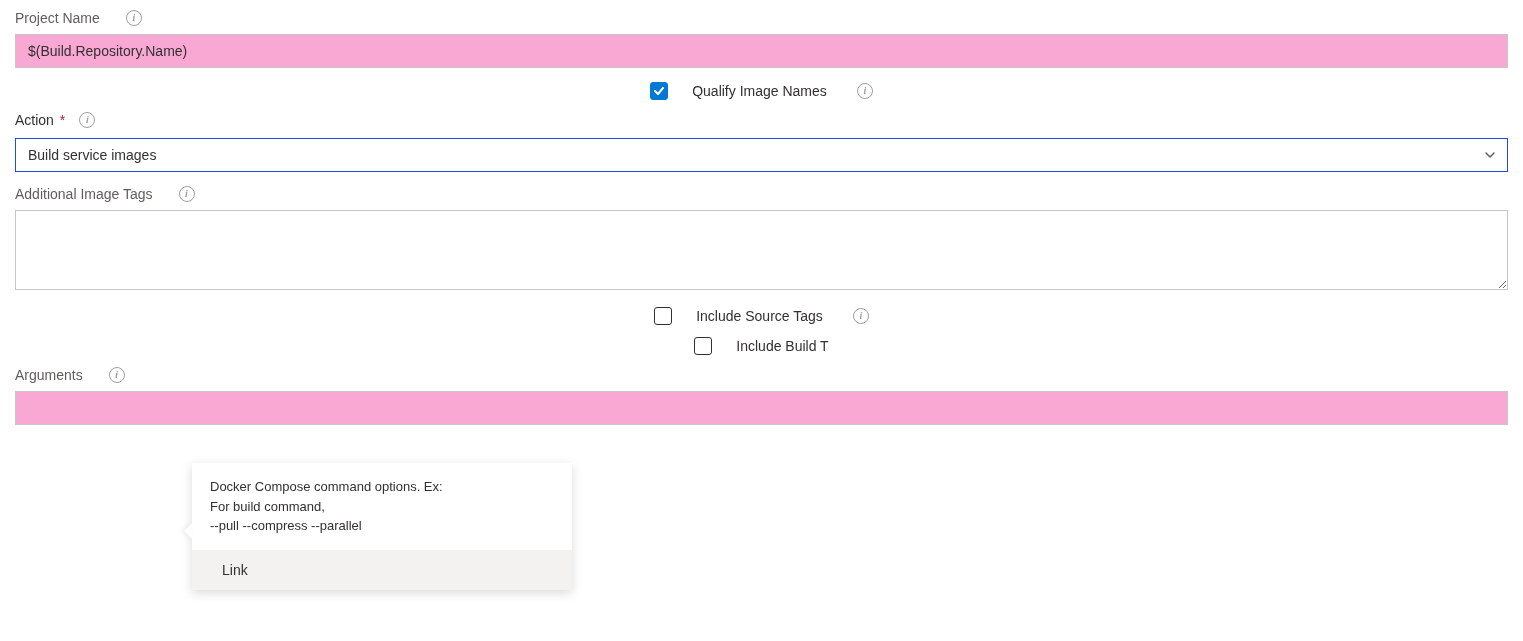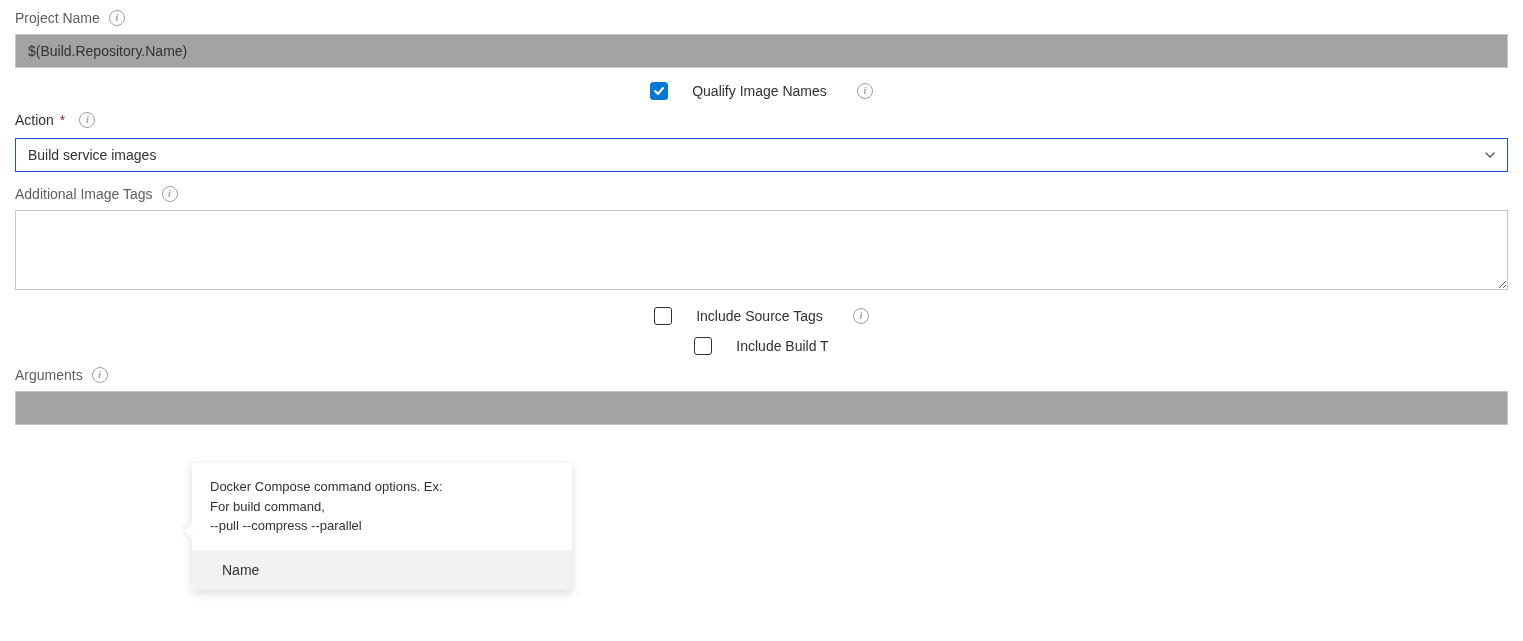--- a/index.html
+++ b/index.html
@@ -14,21 +14,21 @@
       background: #ffffff;
       padding: 10px 15px;
       width: 1523px;
     }
     .field-group {
       margin-bottom: 14px;
     }
     .field-label {
       display: flex;
       align-items: center;
-      gap: 3px;
+      gap: 20px;
       margin-bottom: 8px;
       color: #605e5c;
       font-size: 14px;
     }
     .required {
       color: #a4262c;
       margin-left: 2px;
     }
     .info-icon {
       display: inline-flex;
@@ -44,21 +44,21 @@
       font-family: Georgia, serif;
       font-weight: bold;
       cursor: pointer;
       margin-left: 6px;
       line-height: 1;
     }
     .text-input {
       width: 100%;
       padding: 8px 12px;
       border: 1px solid #c8c6c4;
-      background: #a3a3a3;
+      background: #f9a8d4;
       font-size: 14px;
       font-family: inherit;
       color: #323130;
       outline: none;
     }
     .select-wrapper {
       position: relative;
       width: 100%;
     }
     .select-input {
@@ -239,15 +239,15 @@
 </div>
 
 <div class="tooltip">
   <div class="tooltip-arrow"></div>
   <div class="tooltip-body">
     <div>Docker Compose command options. Ex:</div>
     <div>For build command,</div>
     <div>--pull --compress --parallel</div>
   </div>
   <div class="tooltip-footer">
-    <span class="tooltip-link">Name</span>
+    <span class="tooltip-link">Link</span>
   </div>
 </div>
 
 </body></html>

